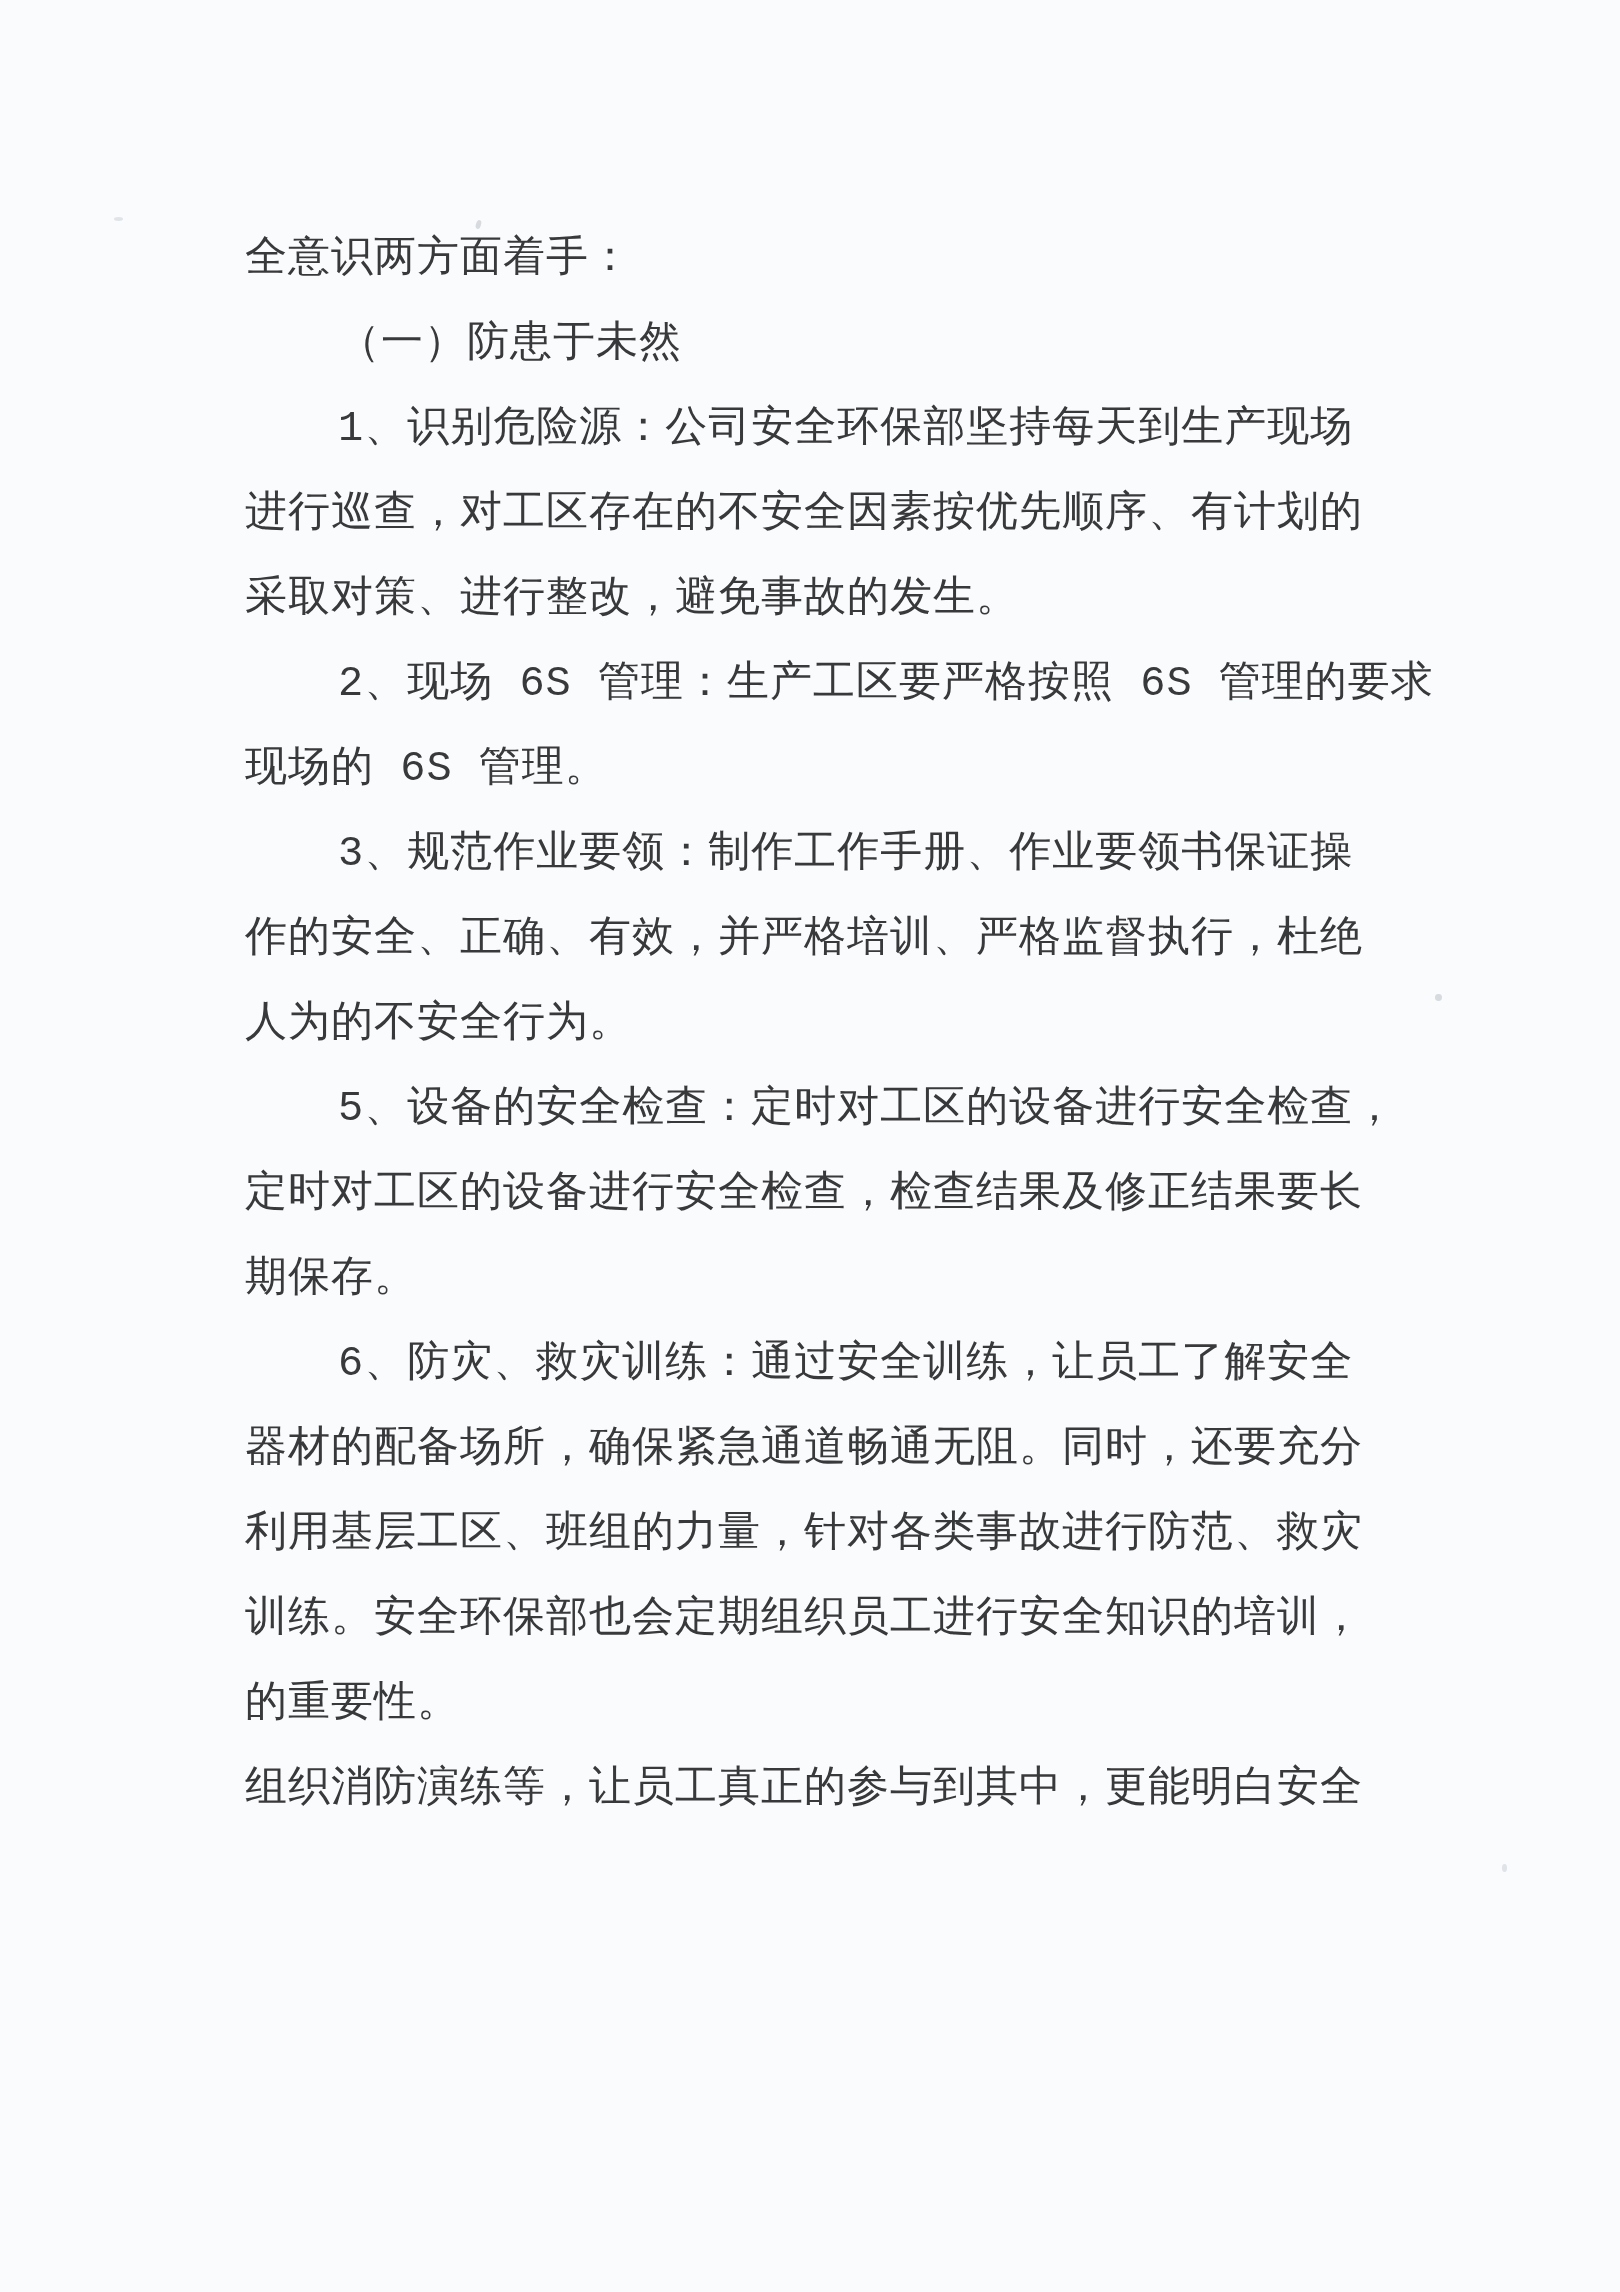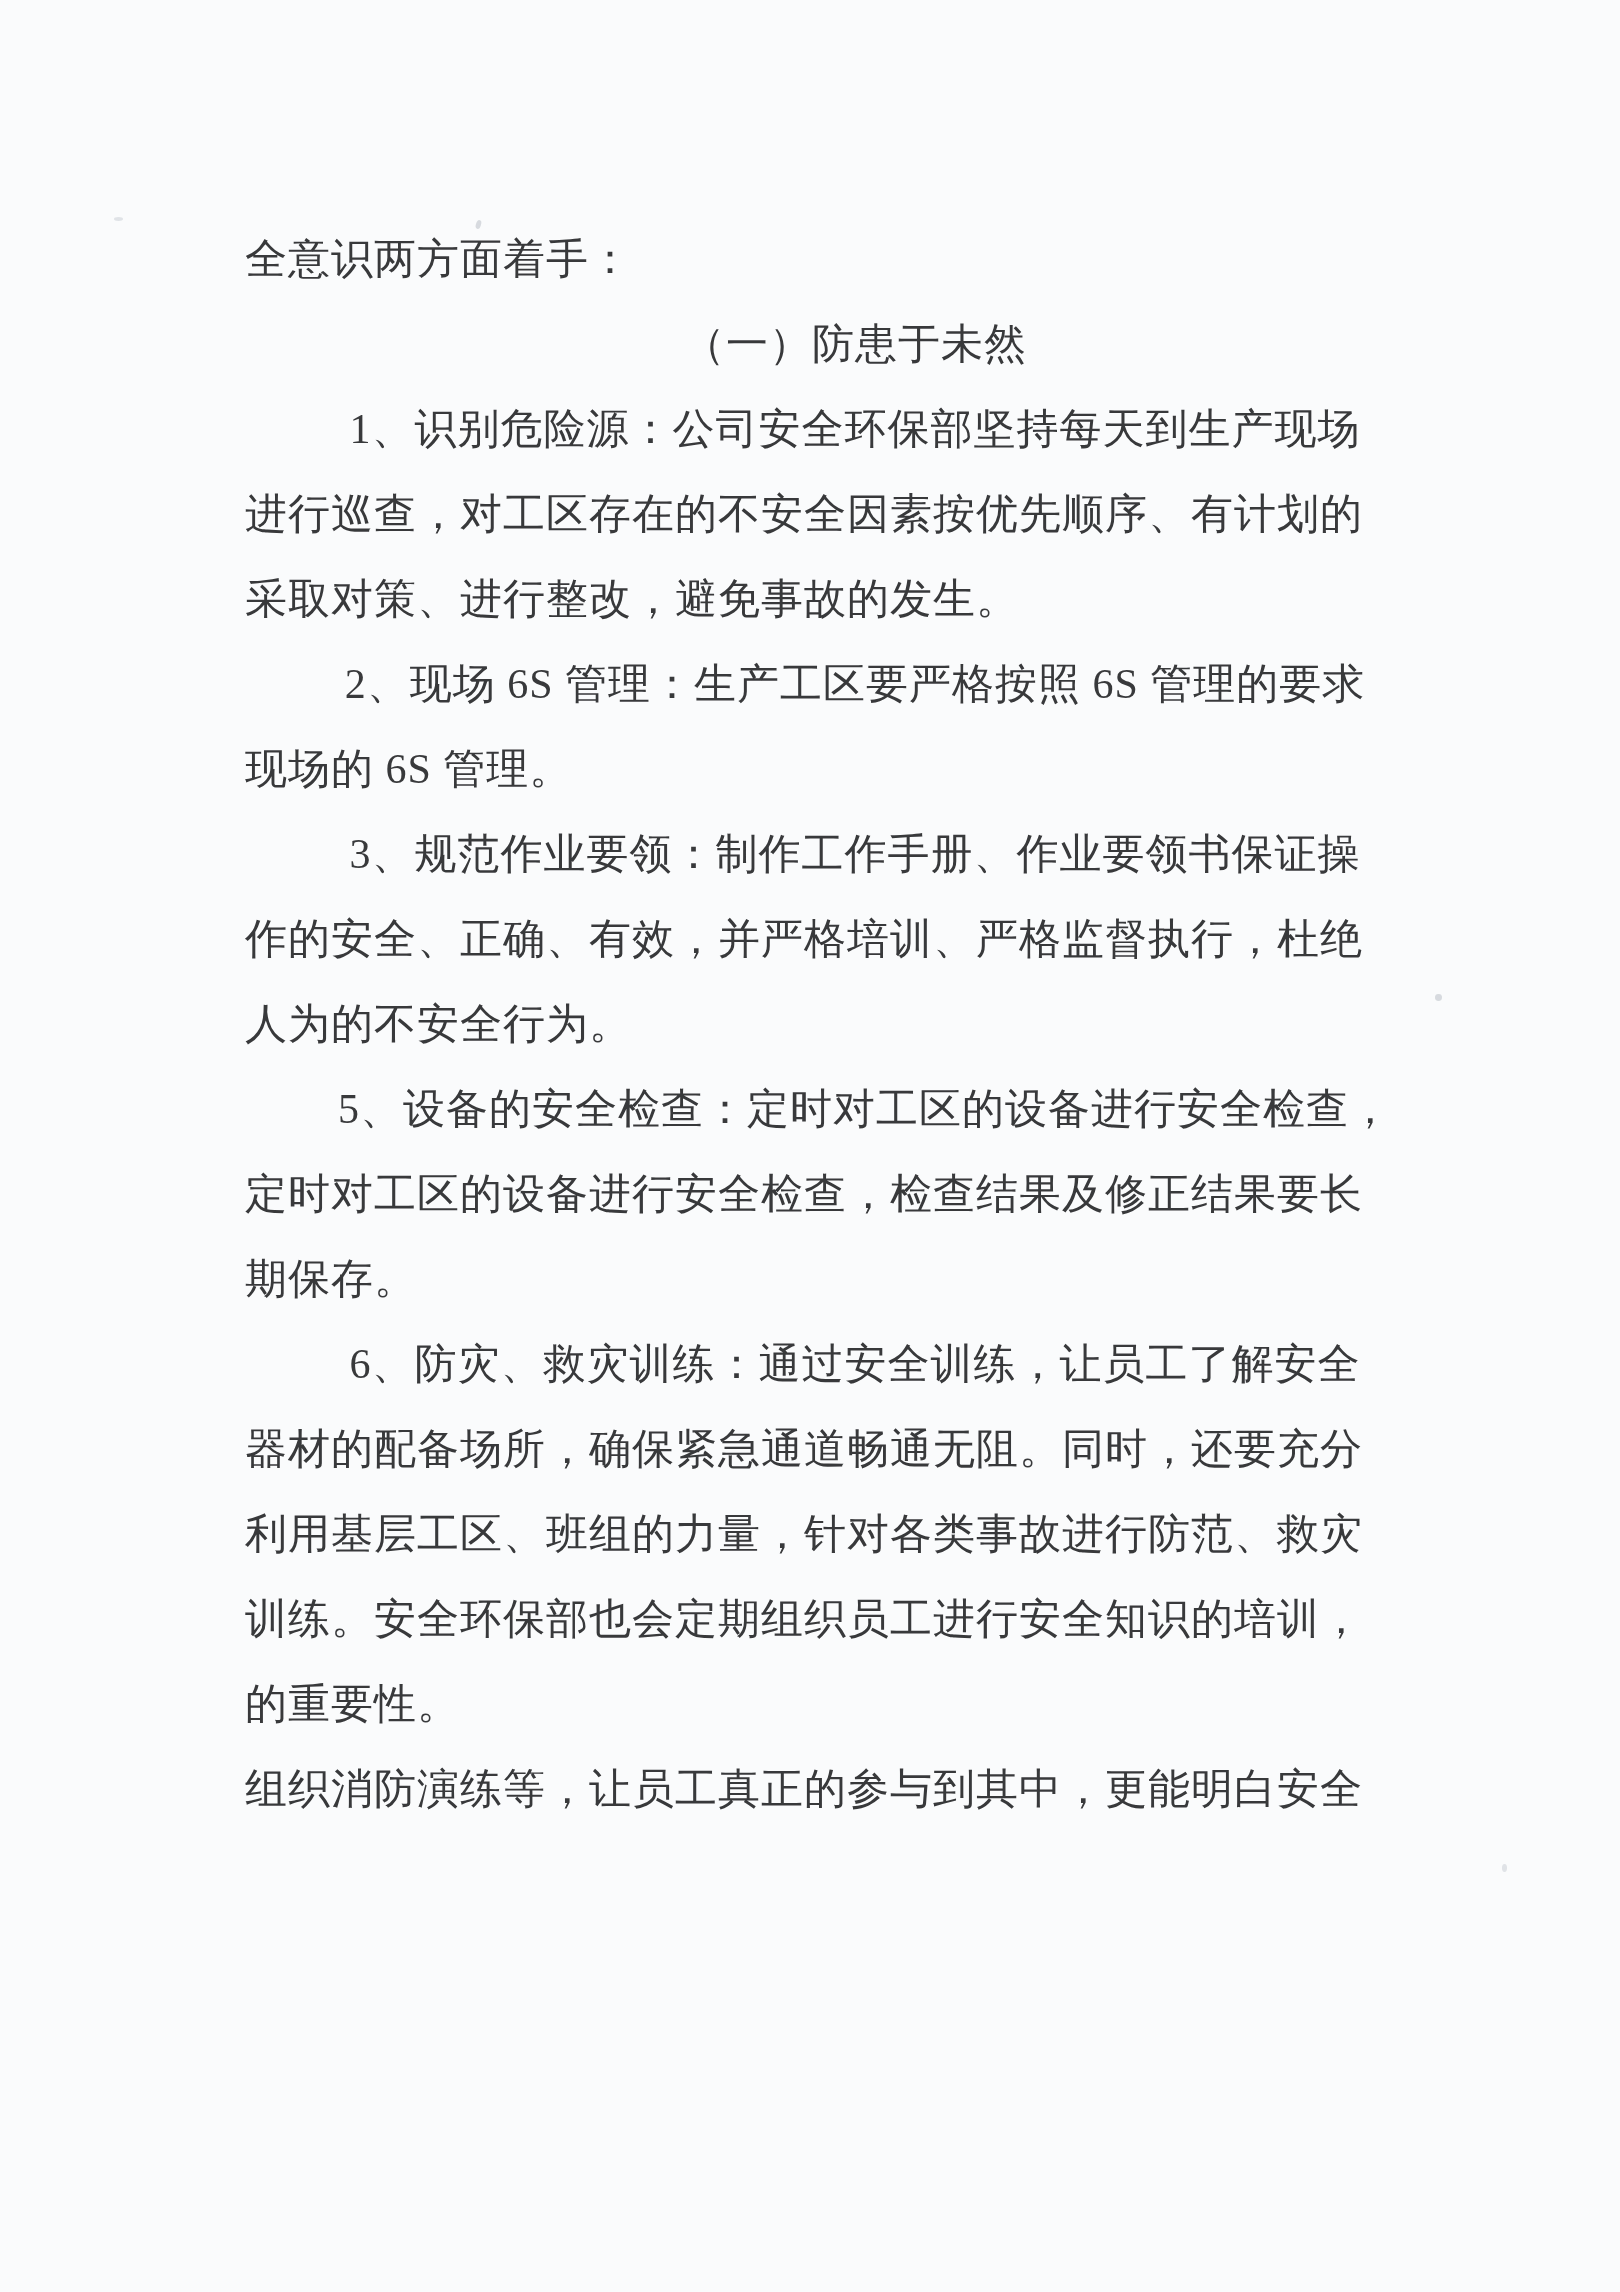--- a/index.html
+++ b/index.html
@@ -10,21 +10,21 @@
     margin: 0;
     padding: 0;
     background: var(--paper);
   }
   .page {
     position: relative;
     width: 1620px;
     height: 2293px;
     background: var(--paper);
     overflow: hidden;
-    font-family: Liberation Serif, serif;
+    font-family: Liberation Mono, monospace;
   }
   .text-block {
     position: absolute;
     left: 245px;
     top: 217px;
     width: 1127px;
     color: var(--ink);
   }
   .para {
     margin: 0;
@@ -33,21 +33,20 @@
   .line {
     height: 85px;
     line-height: 85px;
     font-size: 42px;
     letter-spacing: 1px;
     white-space: nowrap;
     font-weight: 400;
   }
   .indent {
     padding-left: 93px;
-    text-align: center;
   }
   
   .speck {
     position: absolute;
     background: #b9c0c7;
     opacity: 0.55;
     border-radius: 50%;
   }
   .speck.s1 { left: 476px; top: 220px; width: 4.9px; height: 8.8px; transform: rotate(18deg); }
   .speck.s2 { left: 1435px; top: 994px; width: 6.9px; height: 6.9px; }

